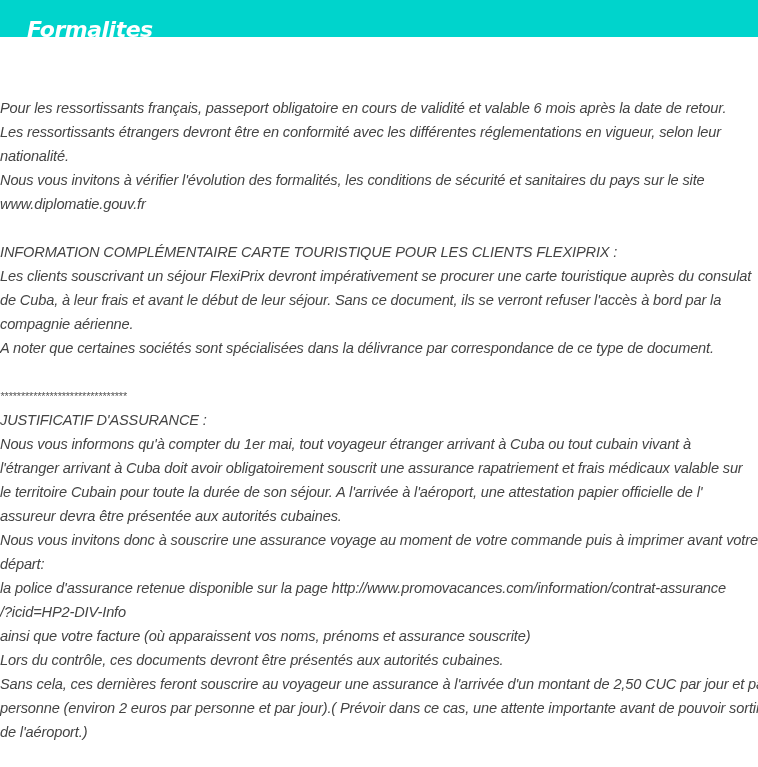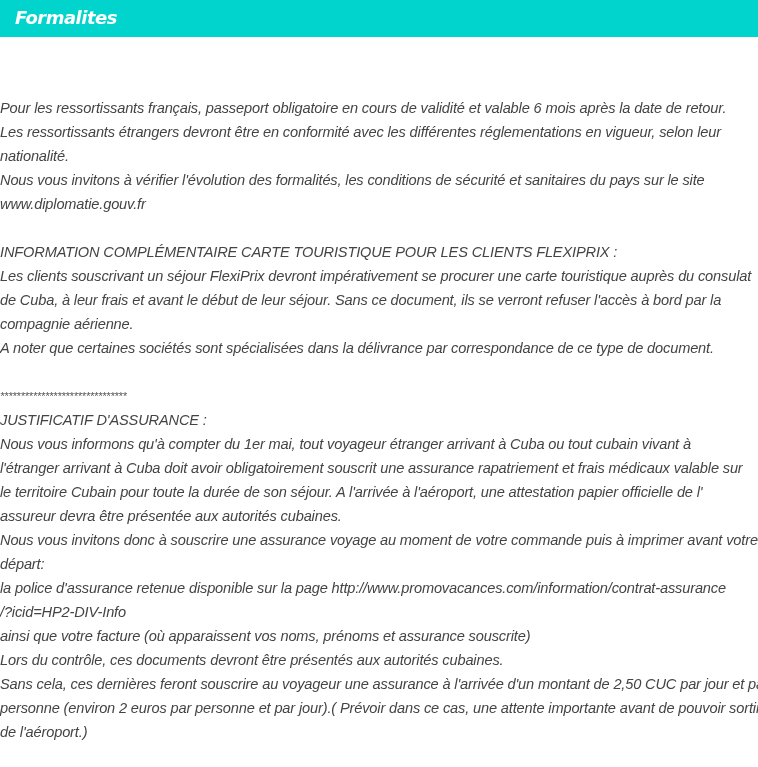--- a/index.html
+++ b/index.html
@@ -15,25 +15,25 @@
       left: 0;
       top: 0;
       width: 758px;
       height: 37px;
       background: #00d4cc;
     }
     .header-title {
       position: absolute;
       left: 15px;
       top: 3px;
-      margin: 0;
+      margin: 12px;
       font-family: "DejaVu Sans", sans-serif;
       font-style: italic;
       font-weight: bold;
-      font-size: 18px;
+      font-size: 22px;
       line-height: 30px;
       color: #ffffff;
       letter-spacing: -0.5px;
     }
     .content {
       position: absolute;
       left: 0;
       top: 96px;
       width: 760px;
       font-family: "Liberation Sans", sans-serif;

